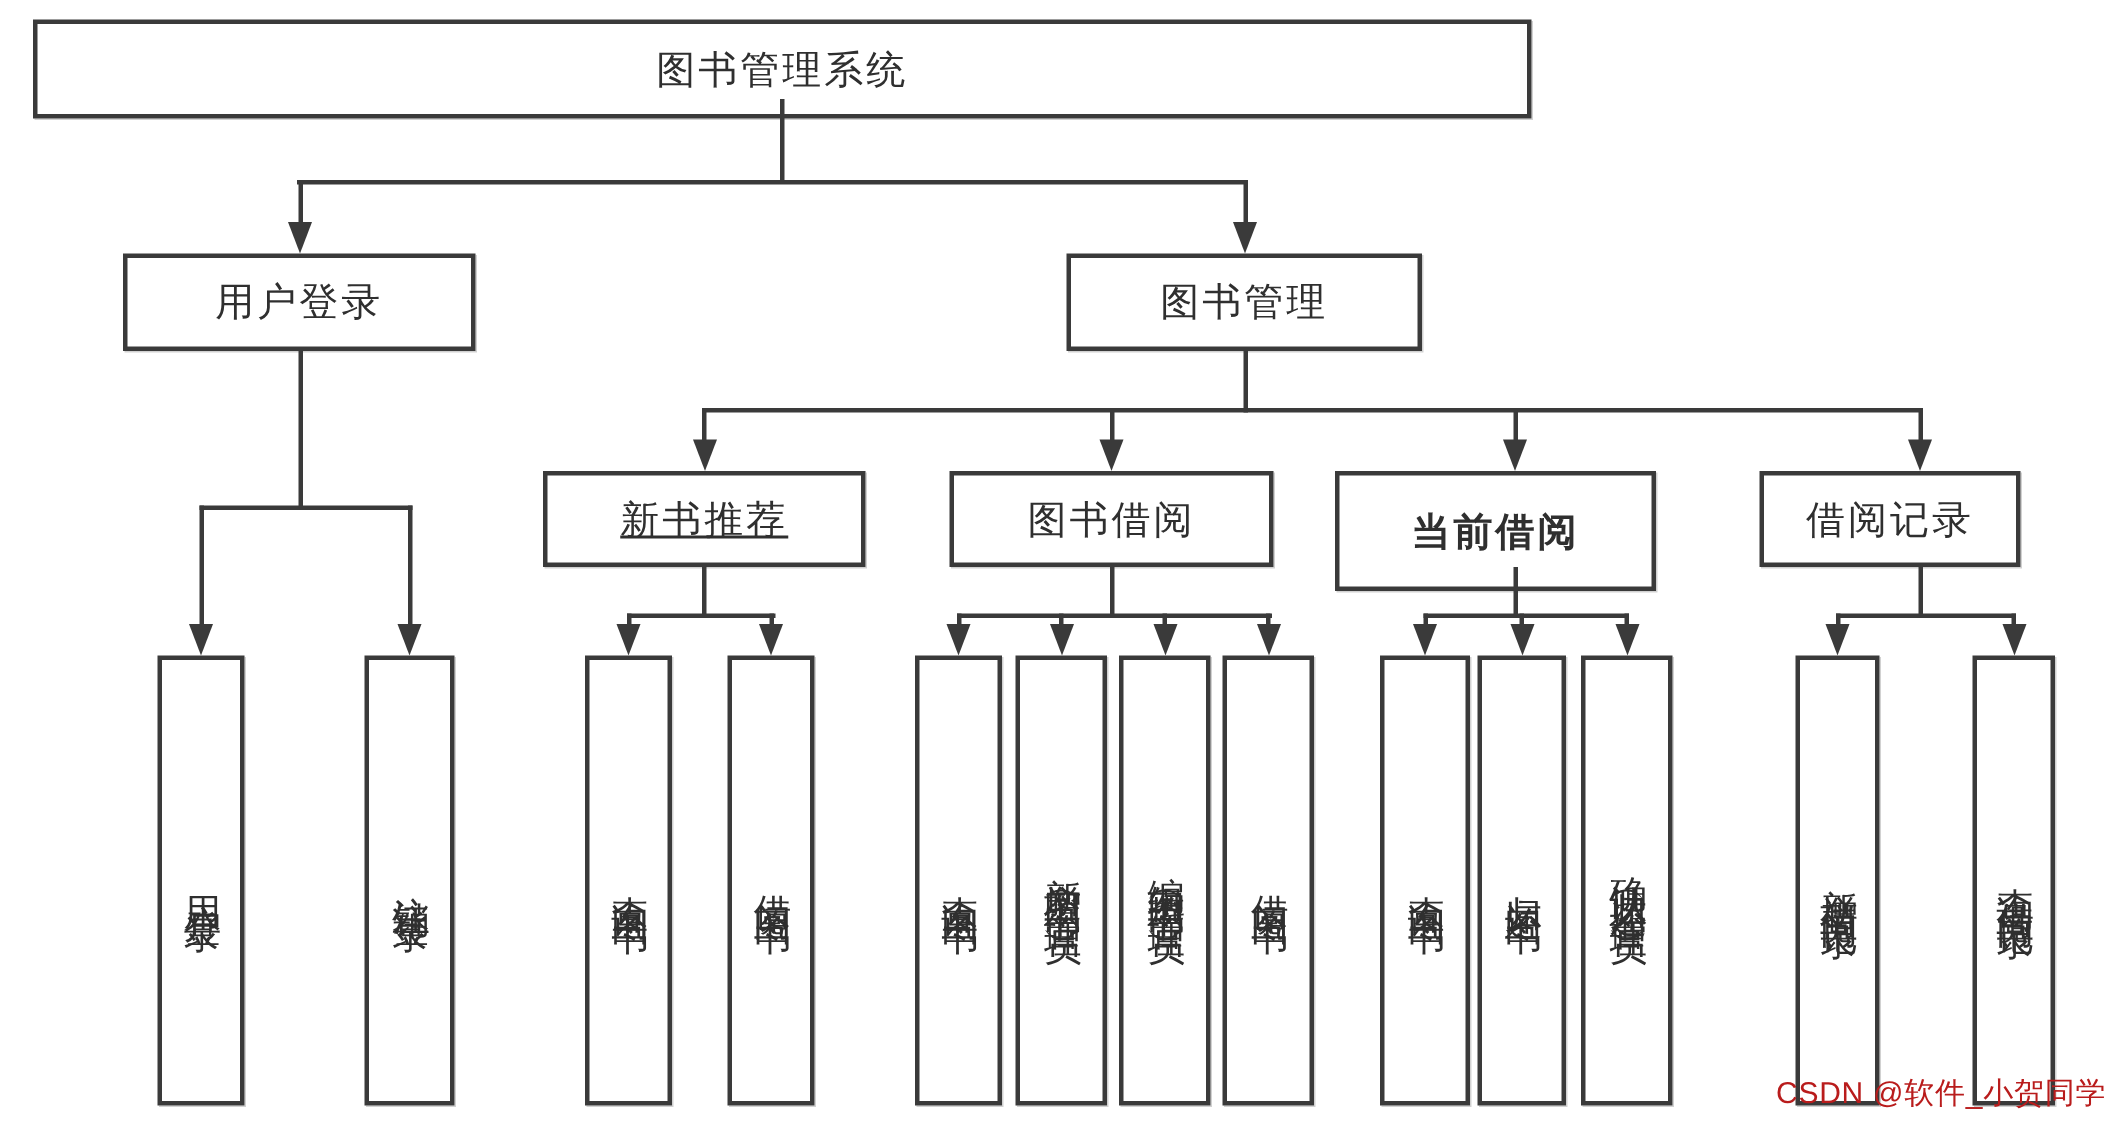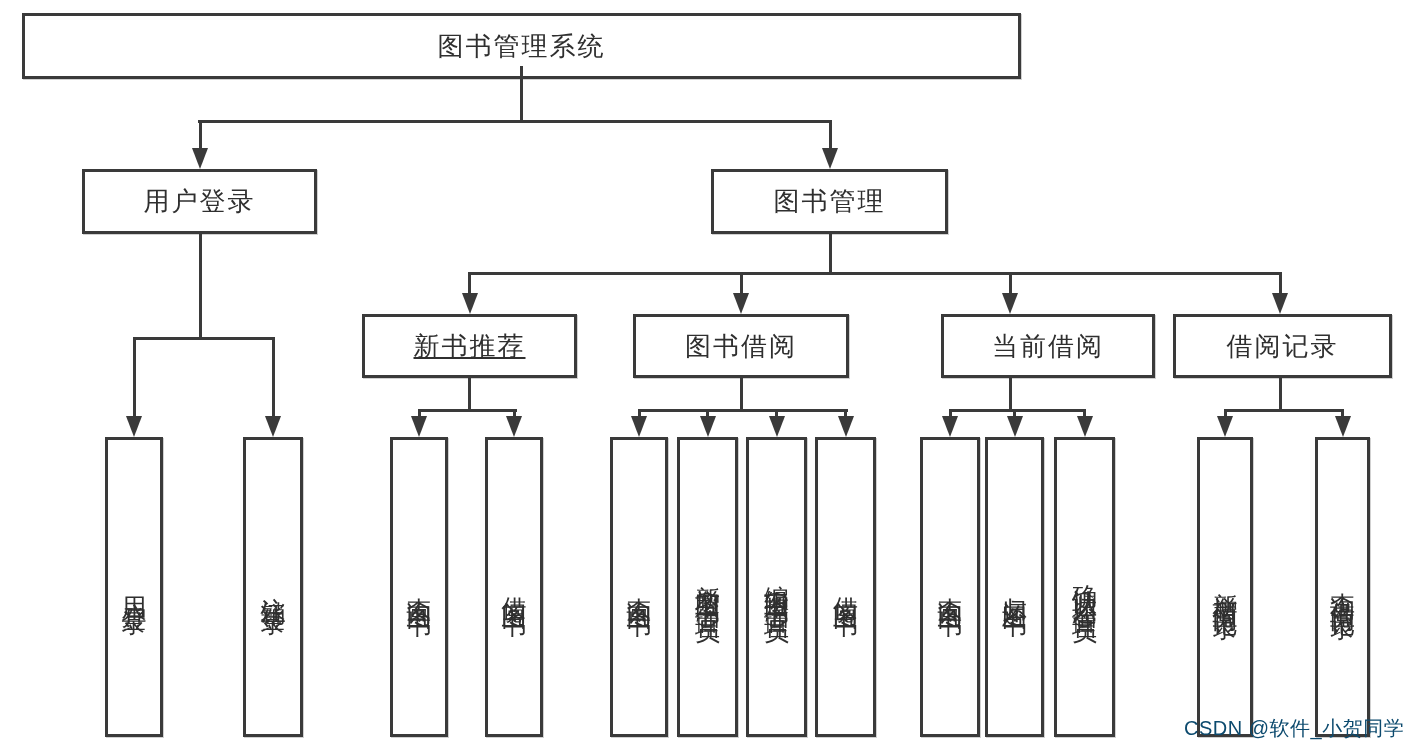--- a/index.html
+++ b/index.html
@@ -19,21 +19,21 @@
   }
   .hline{position:absolute;height:3px;background:#3a3a3a;}
   .vline{position:absolute;width:3px;background:#3a3a3a;}
   .arrow{
     position:absolute;width:0;height:0;
     border-left:8px solid transparent;border-right:8px solid transparent;
     border-top:21px solid #3a3a3a;
   }
   .watermark{
     position:absolute;left:1184px;top:715px;z-index:5;
-    font-size:20px;color:#0c4a6e;letter-spacing:0.5px;white-space:nowrap;
+    font-size:20px;color:#b91c1c;letter-spacing:0.5px;white-space:nowrap;
   }
 </style>
 </head>
 <body>
 
 <div class="stage">
 
   <div class="node h" style="left:22px;top:13px;width:999px;height:66px;">
     <span class="lbl">图书管理系统</span>
   </div>
@@ -44,24 +44,24 @@
   <div class="node h" style="left:711px;top:169px;width:237px;height:65px;">
     <span class="lbl">图书管理</span>
   </div>
 
   <div class="node h" style="left:362px;top:314px;width:215px;height:64px;text-decoration:underline;">
     <span class="lbl">新书推荐</span>
   </div>
   <div class="node h" style="left:633px;top:314px;width:216px;height:64px;justify-content:center;">
     <span class="lbl">图书借阅</span>
   </div>
-  <div class="node h" style="left:941px;top:314px;width:214px;height:64px;">
+  <div class="node h" style="left:890px;top:314px;width:214px;height:80px;font-weight:bold;">
     <span class="lbl">当前借阅</span>
   </div>
-  <div class="node h" style="left:1173px;top:314px;width:219px;height:64px;">
+  <div class="node h" style="left:1173px;top:314px;width:174px;height:64px;">
     <span class="lbl">借阅记录</span>
   </div>
 
   <div class="node v" style="left:105px;top:437px;width:58px;height:300px;">
     <span class="lbl">用户登录</span>
   </div>
   <div class="node v" style="left:243px;top:437px;width:60px;height:300px;">
     <span class="lbl">注销登录</span>
   </div>
 

